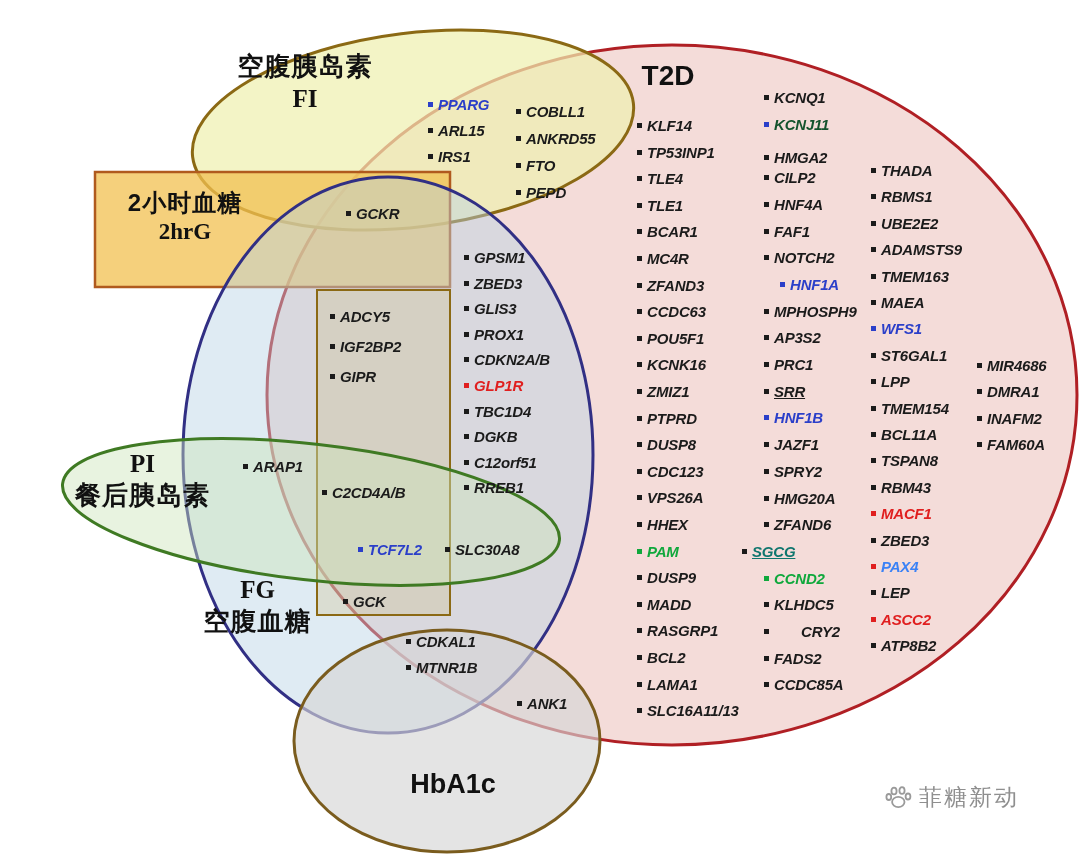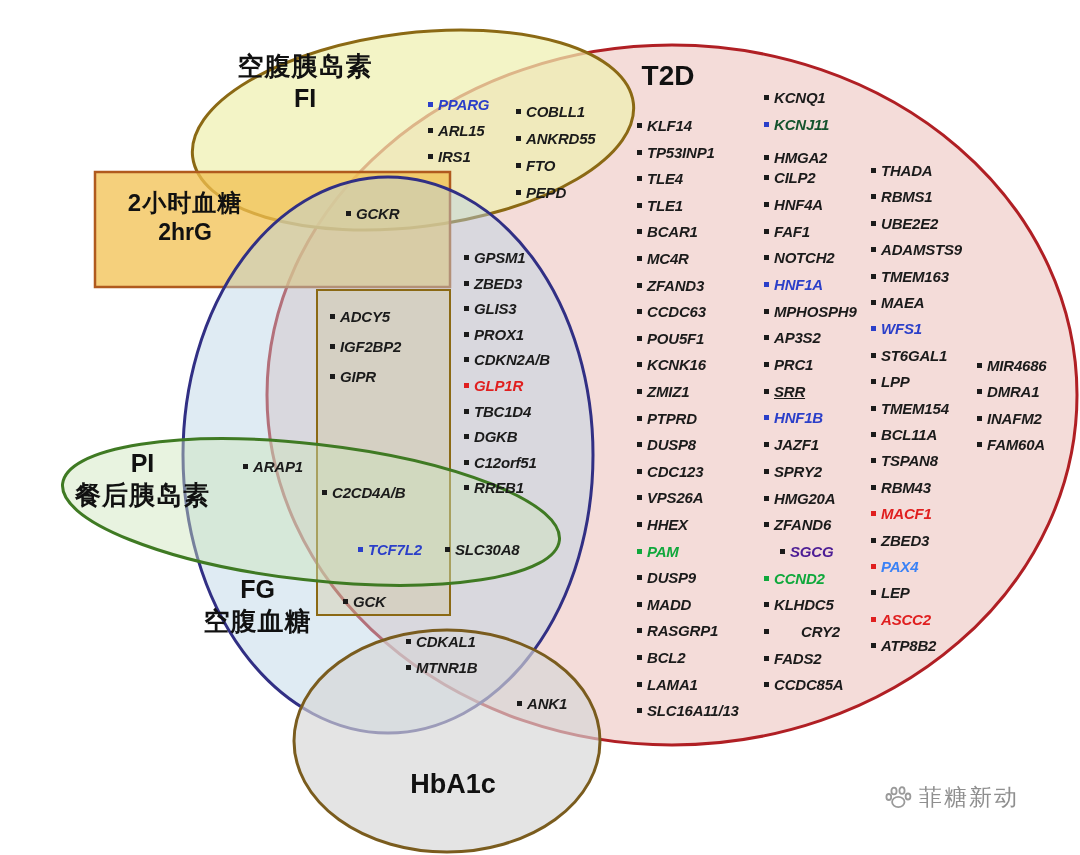--- a/index.html
+++ b/index.html
@@ -8,21 +8,21 @@
     width: 1080px;
     height: 855px;
     overflow: hidden;
     background: #ffffff;
     font-family: "Liberation Sans", "DejaVu Sans", sans-serif;
   }
   svg.shapes { position: absolute; left: 0; top: 0; }
 
   .region-label { position: absolute; text-align: center; color: #111; line-height: 1.25; }
   .cjk { font-size: 26px; font-weight: 600; letter-spacing: 1px; }
-  .acr { font-weight: 700; }
+  .acr { font-weight: 700; font-family: Liberation Serif, serif; }
 
   .fi-label    { left: 205px; top: 50px;  width: 200px; }
   .fi-label .acr { font-size: 25px; }
   .twohr-label { left: 100px; top: 188px; width: 170px; }
   .twohr-label .cjk { font-size: 24px; }
   .twohr-label .acr { font-size: 23px; }
   .t2d-label   { left: 628px; top: 58px;  width: 80px; font-size: 28px; font-weight: 700; }
   .pi-label    { left: 55px;  top: 448px; width: 175px; }
   .pi-label .acr { font-size: 25px; }
   .fg-label    { left: 175px; top: 574px; width: 165px; }
@@ -327,21 +327,21 @@
         <span>HNF4A</span>
       </div>
       <div class="gene" style="left: 764px; top: 223px; color: rgb(27, 27, 27);">
         <span class="bullet" style="background: rgb(27, 27, 27);"></span>
         <span>FAF1</span>
       </div>
       <div class="gene" style="left: 764px; top: 249px; color: rgb(27, 27, 27);">
         <span class="bullet" style="background: rgb(27, 27, 27);"></span>
         <span>NOTCH2</span>
       </div>
-      <div class="gene" style="left: 764px; top: 276px; color: rgb(43, 63, 201);">
+      <div class="gene" style="left: 780px; top: 276px; color: rgb(43, 63, 201);">
         <span class="bullet" style="background: rgb(43, 63, 201);"></span>
         <span>HNF1A</span>
       </div>
       <div class="gene" style="left: 764px; top: 303px; color: rgb(27, 27, 27);">
         <span class="bullet" style="background: rgb(27, 27, 27);"></span>
         <span>MPHOSPH9</span>
       </div>
       <div class="gene" style="left: 764px; top: 329px; color: rgb(27, 27, 27);">
         <span class="bullet" style="background: rgb(27, 27, 27);"></span>
         <span>AP3S2</span>
@@ -367,21 +367,21 @@
         <span>SPRY2</span>
       </div>
       <div class="gene" style="left: 764px; top: 490px; color: rgb(27, 27, 27);">
         <span class="bullet" style="background: rgb(27, 27, 27);"></span>
         <span>HMG20A</span>
       </div>
       <div class="gene" style="left: 764px; top: 516px; color: rgb(27, 27, 27);">
         <span class="bullet" style="background: rgb(27, 27, 27);"></span>
         <span>ZFAND6</span>
       </div>
-      <div class="gene" style="left: 780px; top: 543px; color: #4c1d95;">
+      <div class="gene" style="left: 742px; top: 543px; color: #0f766e; text-decoration: underline;">
         <span class="bullet" style="background: rgb(27, 27, 27);"></span>
         <span>SGCG</span>
       </div>
       <div class="gene" style="left: 764px; top: 570px; color: rgb(15, 168, 60);">
         <span class="bullet" style="background: rgb(15, 168, 60);"></span>
         <span>CCND2</span>
       </div>
       <div class="gene" style="left: 764px; top: 596px; color: rgb(27, 27, 27);">
         <span class="bullet" style="background: rgb(27, 27, 27);"></span>
         <span>KLHDC5</span>

